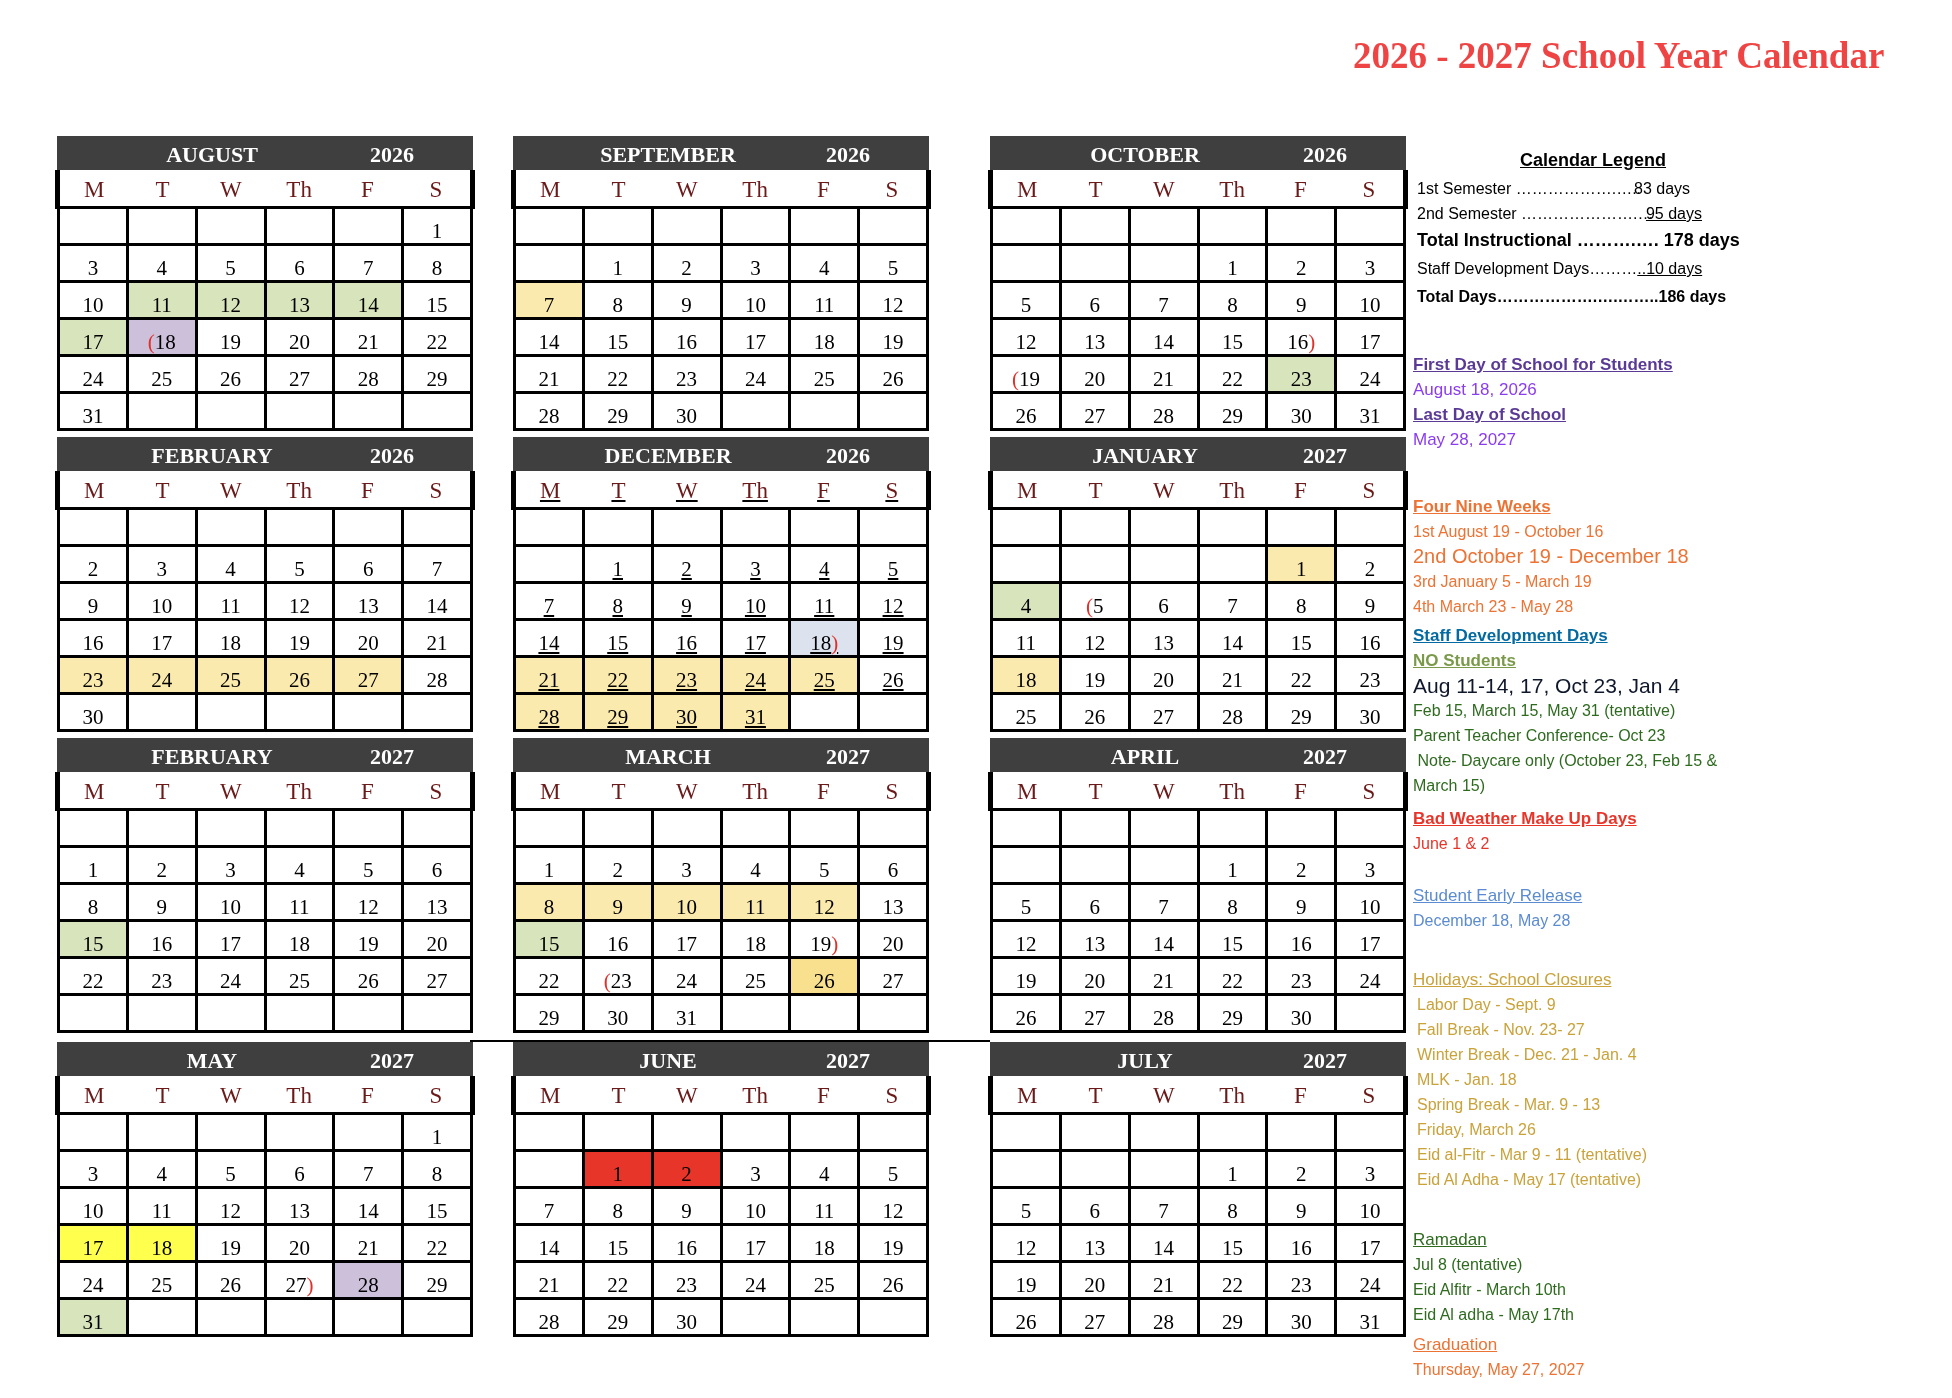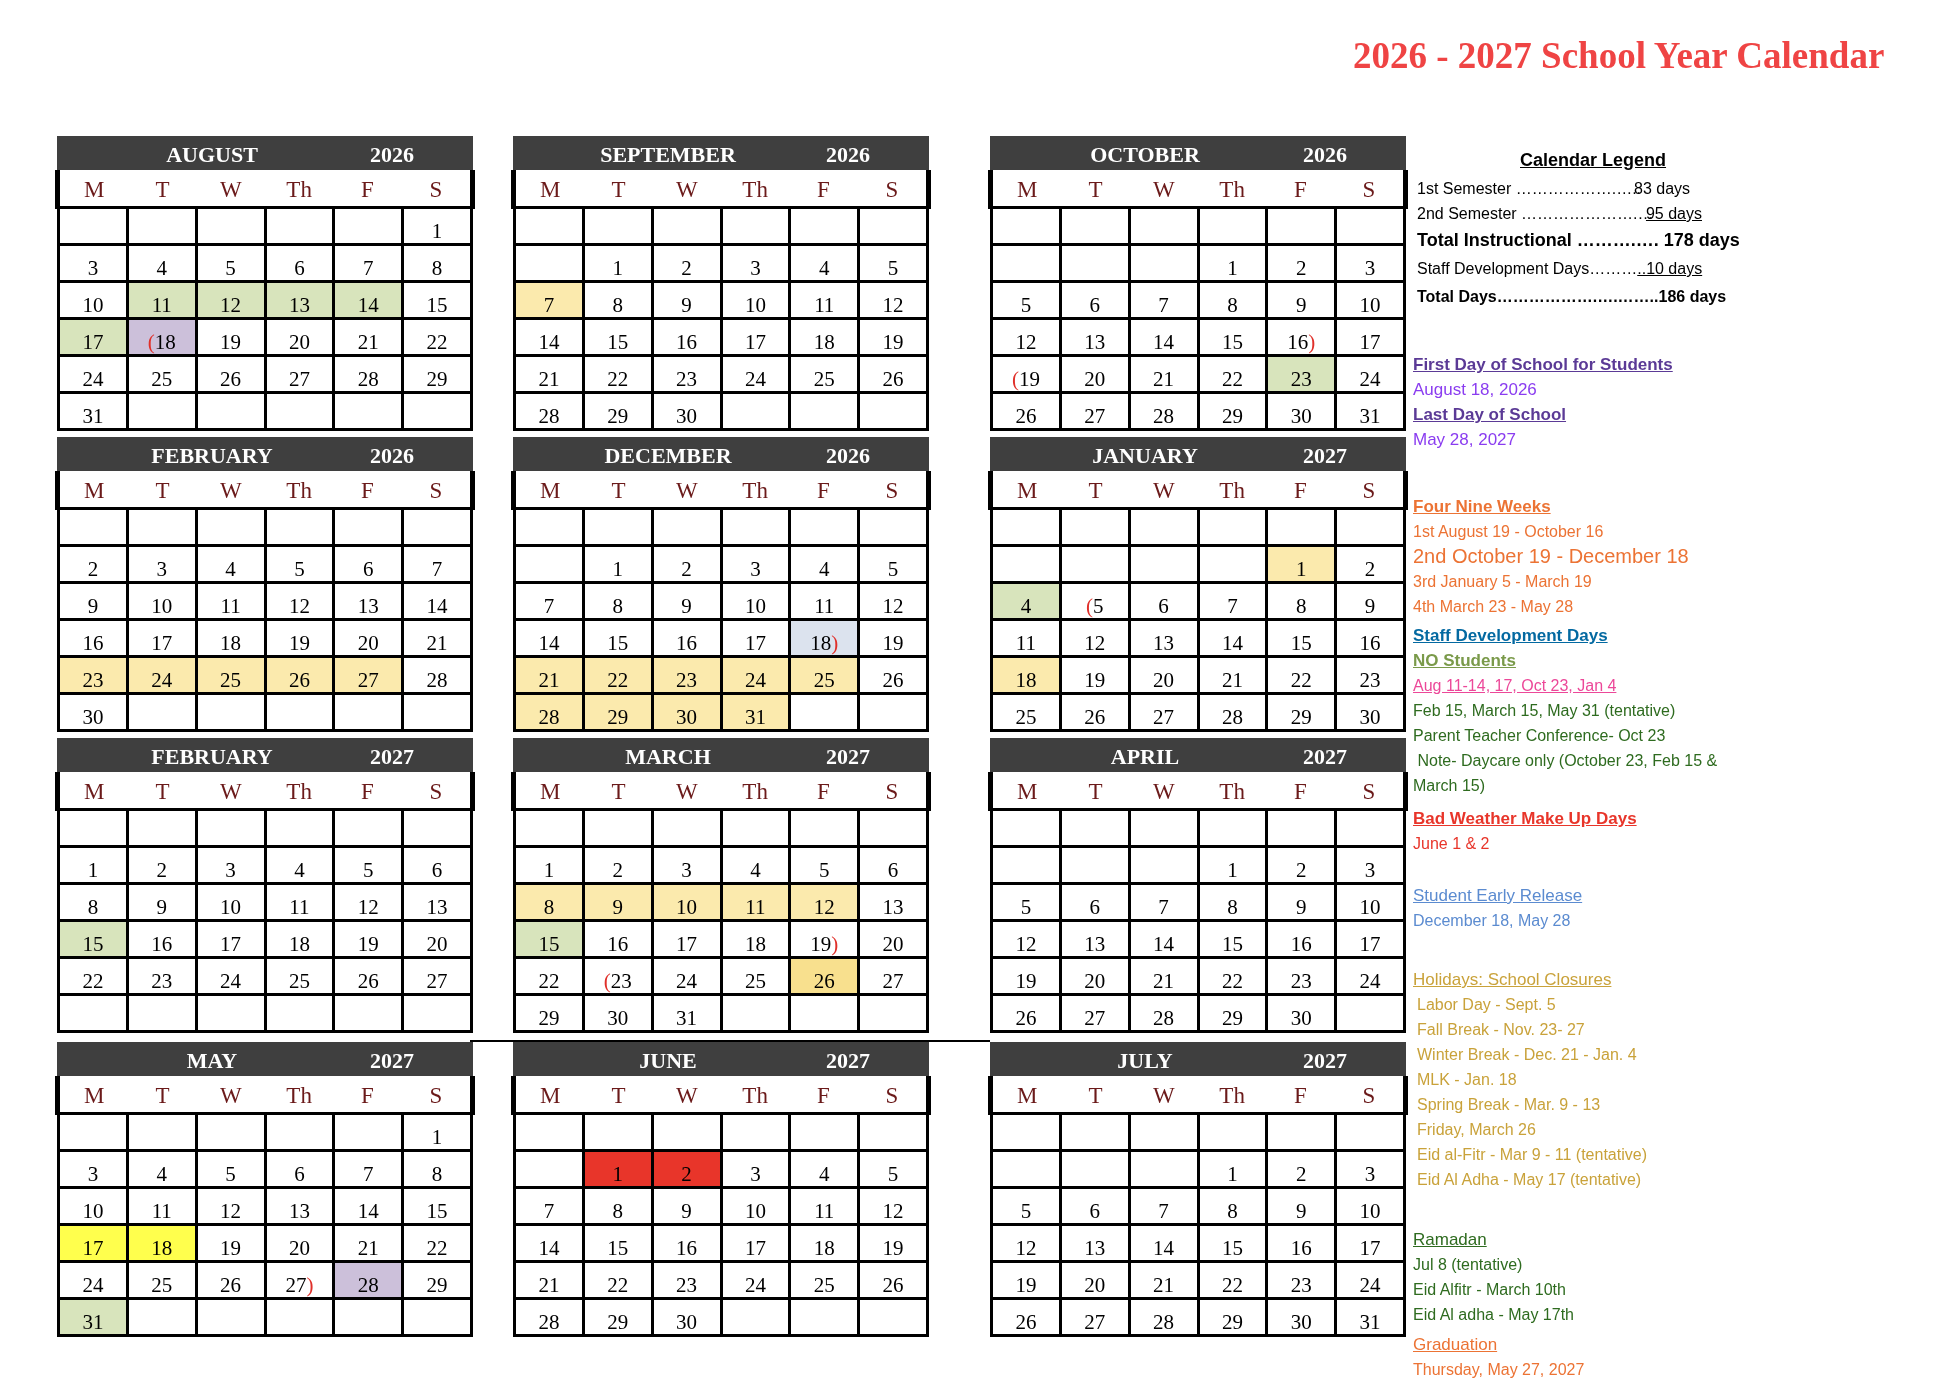--- a/index.html
+++ b/index.html
@@ -230,21 +230,21 @@
         <div class="cell" style="background: rgb(251, 234, 173);"><span>27</span></div>
         <div class="cell"><span>28</span></div>
         <div class="cell"><span>30</span></div>
         <div class="cell"></div>
         <div class="cell"></div>
         <div class="cell"></div>
         <div class="cell"></div>
         <div class="cell"></div>
       </div>
     </div>
-    <div class="month" style="left: 513px; top: 437px;">
+    <div class="month" style="left: 513px; top: 437px; text-decoration: underline;">
       <div class="mhead">
         <span class="mname">DECEMBER</span>
         <span class="myear">2026</span>
       </div>
       <div class="dow">
         <div>M</div>
         <div>T</div>
         <div>W</div>
         <div>Th</div>
         <div>F</div>
@@ -687,40 +687,40 @@
   <div class="h">Four Nine Weeks</div>
   <div style="font-size:16px;">1st     August 19 - October 16</div>
   <div style="font-size:20px;">2nd    October 19 -  December 18</div>
   <div style="font-size:16px;">3rd     January 5 - March 19</div>
   <div style="font-size:16px;">4th      March 23 - May 28</div>
 </div>
 
 <div class="sec" style="top:611px;">
   <div class="h" style="color:#0369a1;">Staff Development  Days</div>
   <div class="h" style="color:#7a9a4a;">NO Students</div>
-  <div style="color:#ec4899;font-size:16px;text-decoration:underline;">Aug 11-14, 17, Oct 23, Jan 4</div>
+  <div style="color:#0f172a;font-size:21px;">Aug 11-14, 17, Oct 23, Jan 4</div>
   <div style="color:#2e6b1f;font-size:16px;">Feb 15, March 15, May 31 (tentative)</div>
   <div style="color:#2e6b1f;font-size:16px;">Parent Teacher  Conference- Oct 23</div>
   <div style="color:#2e6b1f;font-size:16px;white-space:pre;"> Note- Daycare only (October 23, Feb 15 &amp;</div>
   <div style="color:#2e6b1f;font-size:16px;">March 15)</div>
 </div>
 
 <div class="sec" style="top:794px;">
   <div class="h" style="color:#e8352a;">Bad Weather  Make Up Days</div>
   <div style="color:#e8352a;font-size:16px;">June 1 &amp; 2</div>
 </div>
 
 <div class="sec" style="top:871px;">
   <div class="hn" style="color:#5b8bd0;">Student Early  Release</div>
   <div style="color:#5b8bd0;font-size:16px;">December 18, May 28</div>
 </div>
 
 <div class="sec" style="top:955px;color:#c9a23a;">
   <div class="hn">Holidays: School Closures</div>
-  <div style="padding-left:4px;font-size:16px;">Labor Day - Sept. 5</div>
+  <div style="padding-left:4px;font-size:16px;">Labor Day - Sept. 9</div>
   <div style="padding-left:4px;font-size:16px;">Fall Break -  Nov.  23- 27</div>
   <div style="padding-left:4px;font-size:16px;">Winter Break - Dec. 21 - Jan. 4</div>
   <div style="padding-left:4px;font-size:16px;">MLK - Jan. 18</div>
   <div style="padding-left:4px;font-size:16px;">Spring Break - Mar. 9 - 13</div>
   <div style="padding-left:4px;font-size:16px;">Friday, March 26</div>
   <div style="padding-left:4px;font-size:16px;">Eid al-Fitr - Mar 9 - 11 (tentative)</div>
   <div style="padding-left:4px;font-size:16px;">Eid Al Adha - May 17 (tentative)</div>
 </div>
 
 <div class="sec" style="top:1215px;color:#2e6b1f;">

